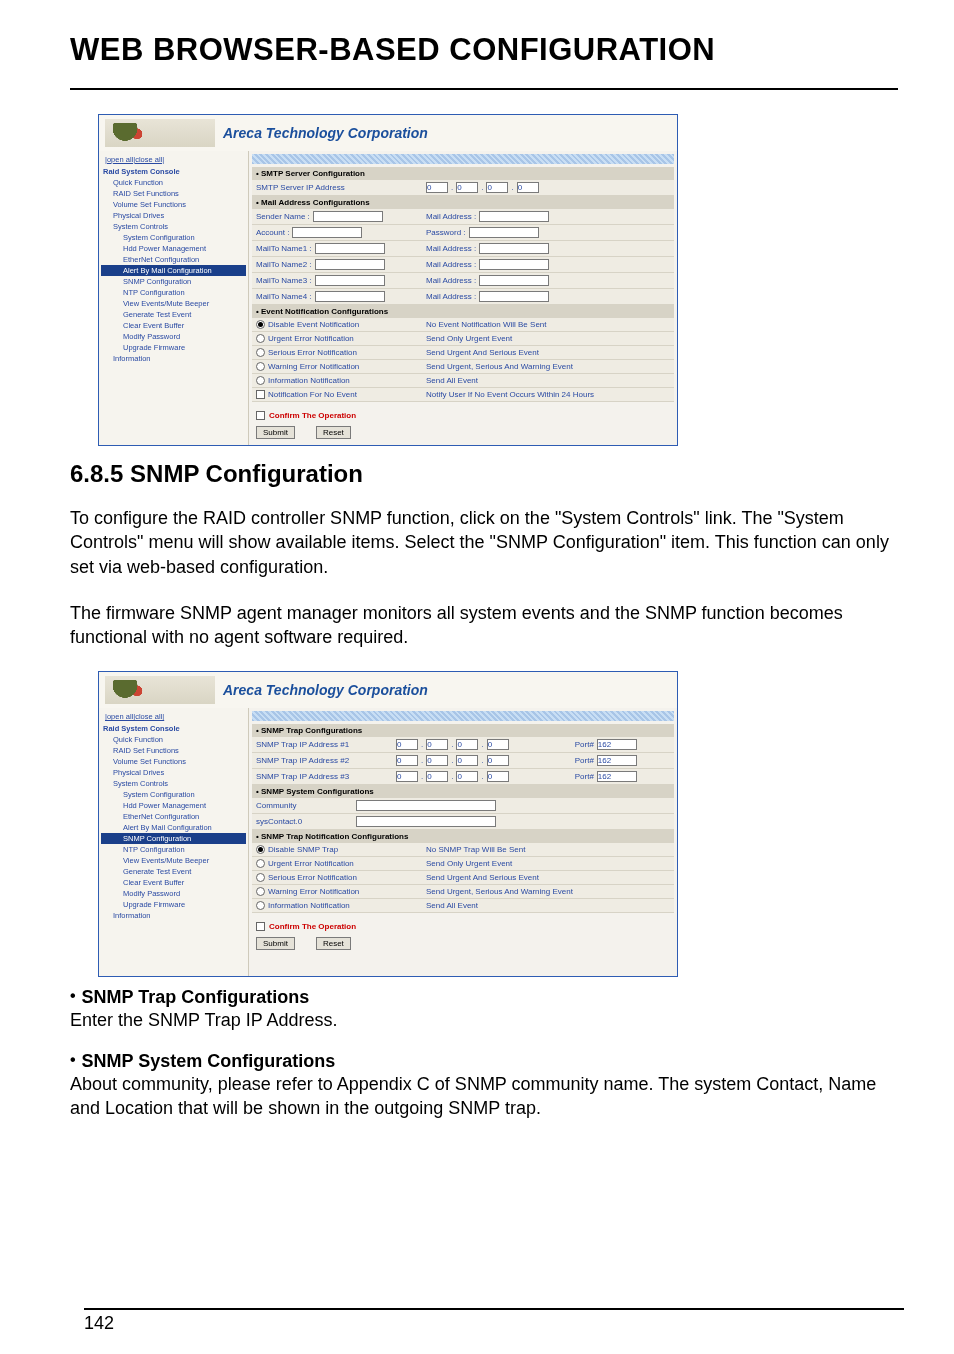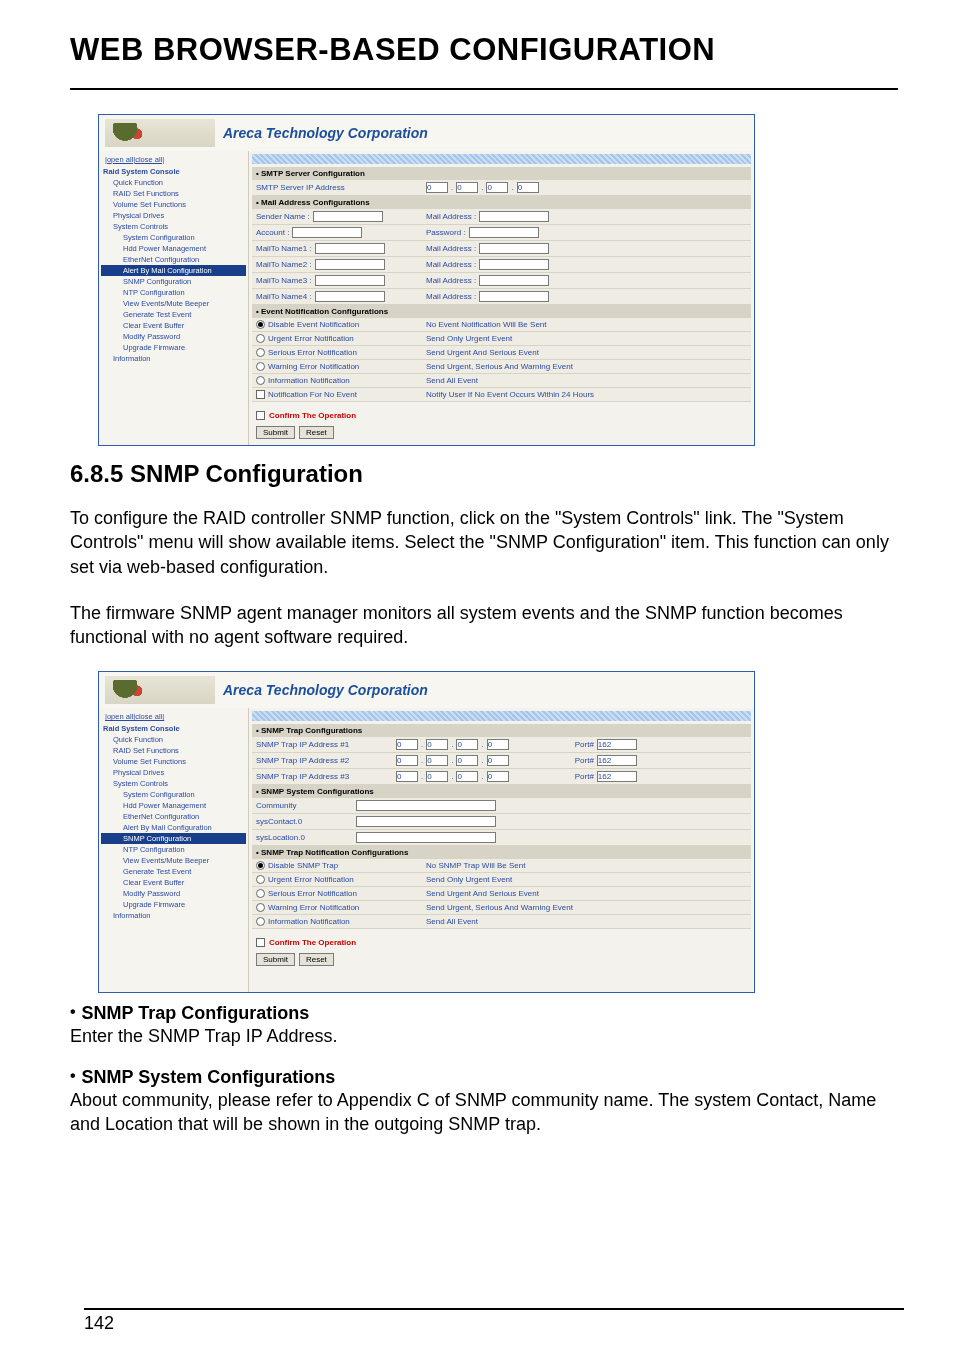--- a/index.html
+++ b/index.html
@@ -53,21 +53,21 @@
     left: 84px;
     border-top: 2px solid #000;
     padding-top: 3px;
     font-size: 18px;
     width: 820px;
   }
 
   
   .shot {
     border: 1px solid #2e5cb3;
-    width: 657px;
+    width: 580px;
     margin: 0 0 10px 28px;
     background: #f4f2ed;
     font-size: 8px;
   }
   .shot-header {
     display: flex;
     align-items: center;
     gap: 8px;
     padding: 4px 6px;
     background: #f8f6f0;
@@ -181,21 +181,21 @@
     padding:1px 6px;
     font-size:8px;
     cursor:pointer;
   }
   .confirm-line{
     display:flex; align-items:center; gap:4px;
     padding:3px 4px;
     color:#c00;
     font-weight:bold;
   }
-  .btn-row { padding: 3px 4px; display:flex; gap:4px;align-items:center; }
+  .btn-row { padding: 3px 4px; display:flex; gap:21px;align-items:center; }
 </style>
 </head>
 <body>
 
 <div class="page">
   <div class="main-title">WEB BROWSER-BASED CONFIGURATION</div>
 
   <div class="shot">
     <div class="shot-header">
       <div class="shot-logo"></div>
@@ -428,26 +428,20 @@
             <div class="cell-r">
               <span class="txtin lg"></span>
             </div>
           </div>
         <div class="row">
             <div class="cell-l" style="width:100px">sysContact.0</div>
             <div class="cell-r">
               <span class="txtin lg"></span>
             </div>
           </div>
-        <div class="row">
-            <div class="cell-l" style="width:100px">sysLocation.0</div>
-            <div class="cell-r">
-              <span class="txtin lg"></span>
-            </div>
-          </div>
         <div class="sect">• SNMP Trap Notification Configurations</div>
         <div class="row">
             <div class="cell-l">
               <span class="radio on"></span>
               <span>Disable SNMP Trap</span>
             </div>
             <div class="cell-r">No SNMP Trap Will Be Sent</div>
           </div>
         <div class="row">
             <div class="cell-l">

